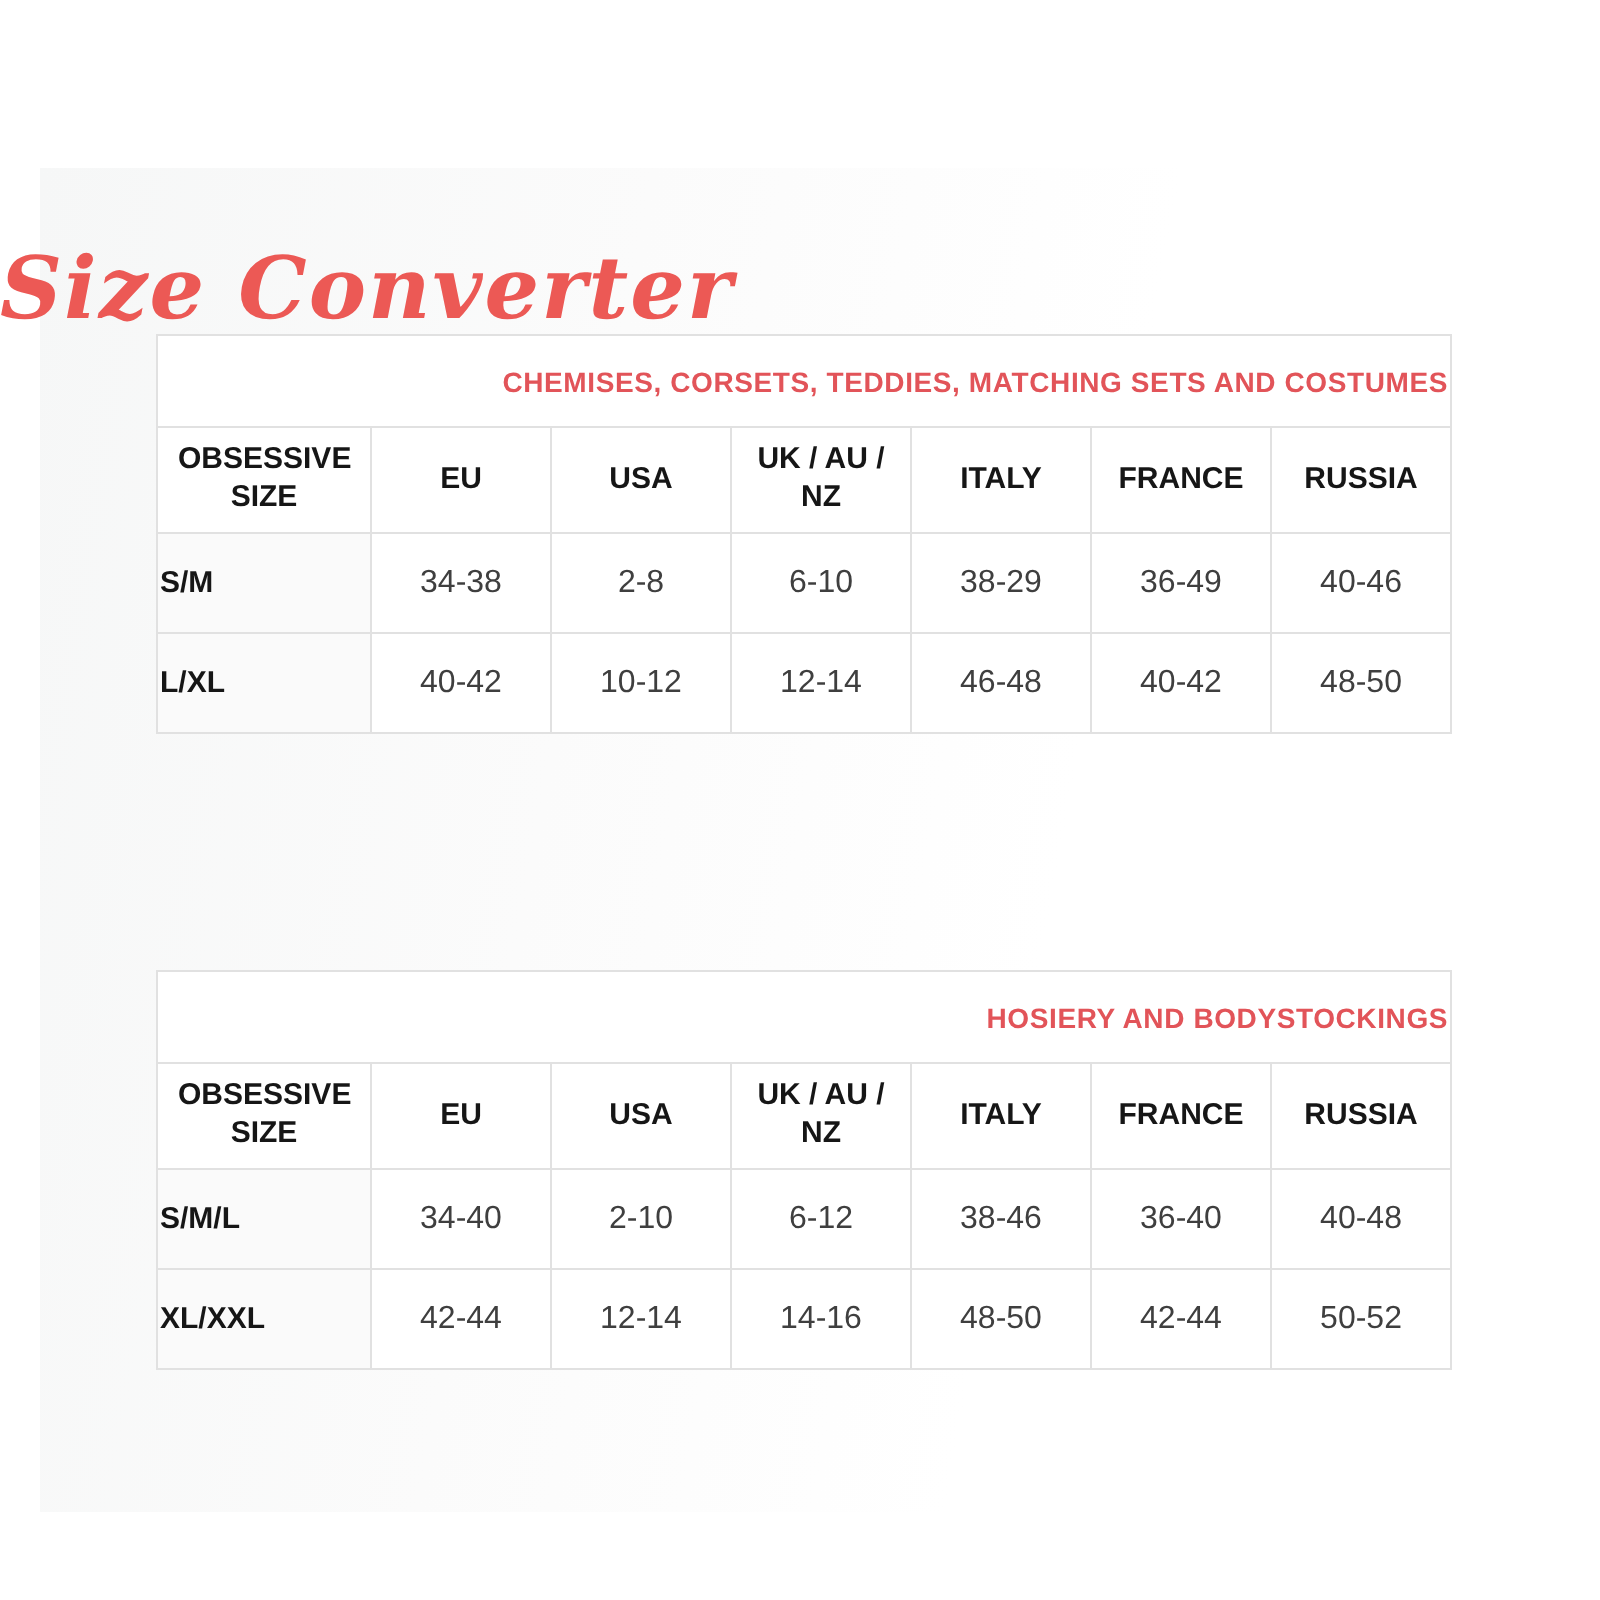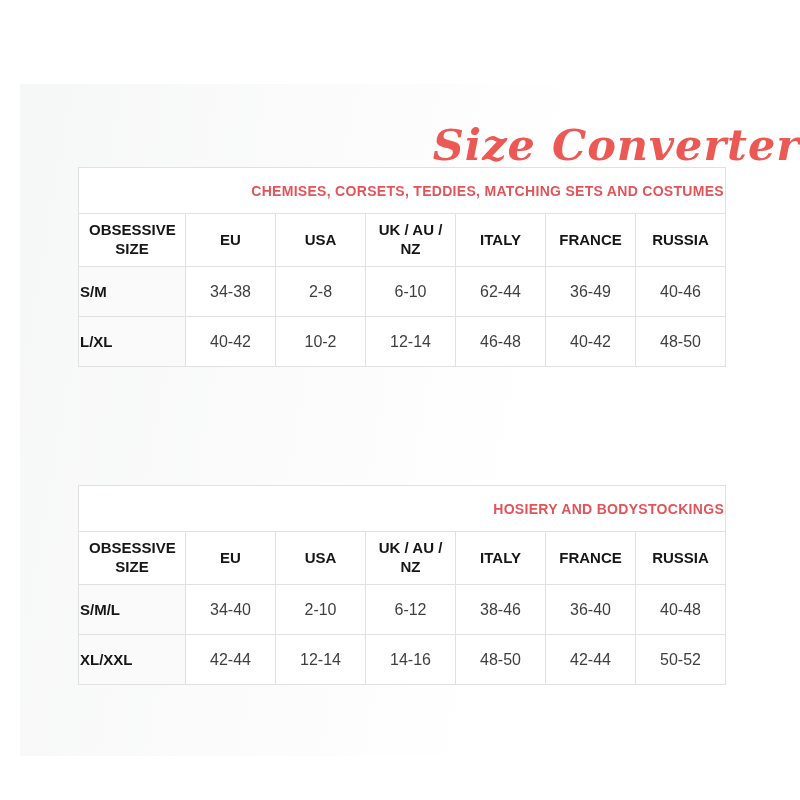--- a/index.html
+++ b/index.html
@@ -15,21 +15,21 @@
   
   .bg-wash {
     position: absolute; left: 20px; top: 84px;
     width: 760px; height: 672px;
     background: linear-gradient(100deg, #f6f7f7 0%, #fbfbfb 35%, #ffffff 65%);
     pointer-events: none;
   }
 
   .page-title {
     position: absolute; top: 90px; left: 0; width: 800px;
-    text-align: right;
+    text-align: left;
     font-family: "DejaVu Serif", serif;
     font-style: italic;
     font-size: 43px;
     line-height: 52px;
     color: #ec5955;
     letter-spacing: 1px;
   }
 
   table.size-table {
     position: absolute; left: 78px;
@@ -109,28 +109,28 @@
         <th class="colhead">UK / AU / NZ</th>
         <th class="colhead">ITALY</th>
         <th class="colhead">FRANCE</th>
         <th class="colhead">RUSSIA</th>
       </tr>
       <tr>
         <td class="rowhead">S/M</td>
         <td class="val">34-38</td>
         <td class="val">2-8</td>
         <td class="val">6-10</td>
-        <td class="val">62-44</td>
+        <td class="val">38-29</td>
         <td class="val">36-49</td>
         <td class="val">40-46</td>
       </tr>
       <tr>
         <td class="rowhead">L/XL</td>
         <td class="val">40-42</td>
-        <td class="val">10-2</td>
+        <td class="val">10-12</td>
         <td class="val">12-14</td>
         <td class="val">46-48</td>
         <td class="val">40-42</td>
         <td class="val">48-50</td>
       </tr>
     </tbody>
   </table>
 
   <table class="size-table" id="table-hosiery">
     <colgroup>

